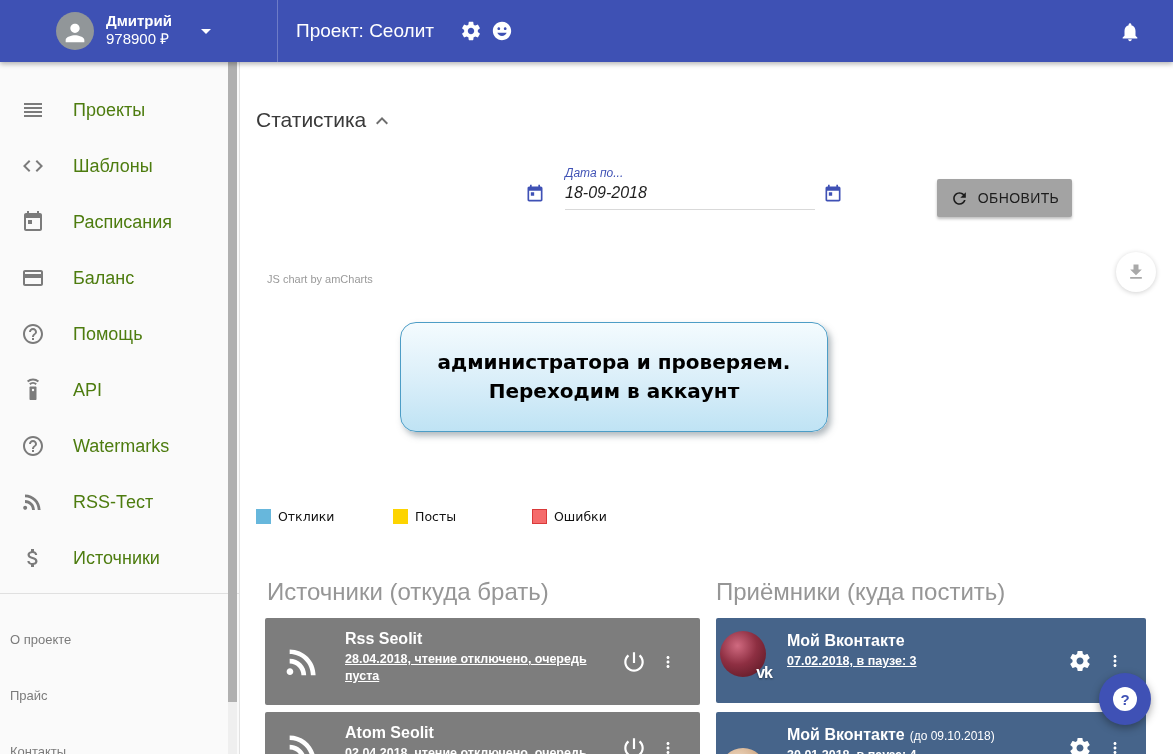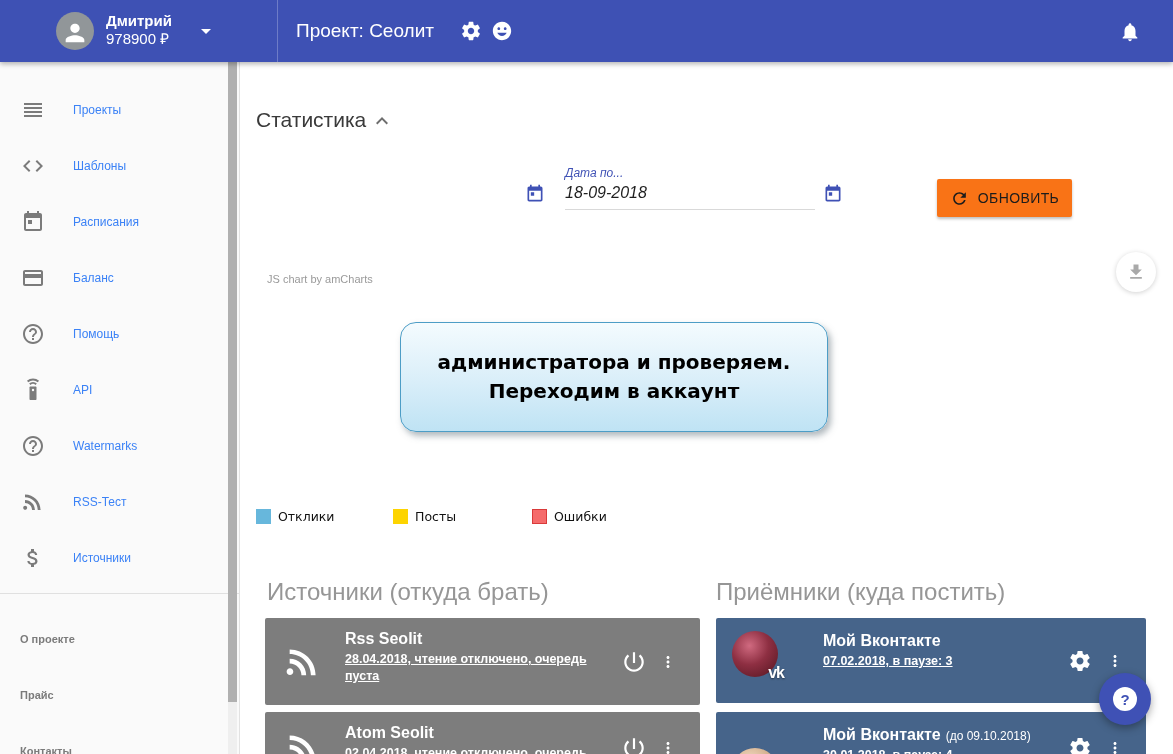--- a/index.html
+++ b/index.html
@@ -25,44 +25,44 @@
   .hd-face { left:491px; }
   .hd-bell { left:1119px; top:21px; }
 
   
   .sidebar { position:absolute; left:0; top:62px; width:240px; height:692px; background:#fafafa;
              border-right:1px solid #e2e2e2; z-index:10; }
   .nav-list { padding-top:20px; }
   .nav-item { height:56px; display:flex; align-items:center; padding-left:21px; cursor:pointer; }
   .nav-item svg { width:24px; height:24px; fill:#7b7b7b; flex:0 0 24px; }
   .nav-item svg .stroked { fill:none; stroke:#7b7b7b; stroke-width:2; }
-  .nav-label { margin-left:28px; font-size:12px; color:#3b82f6; }
+  .nav-label { margin-left:28px; font-size:18px; color:#4d7c0f; }
   .side-divider { height:1px; background:#e0e0e0; margin:7px 0 17px 0; }
-  .foot-link { height:56px; display:flex; align-items:center; padding-left:20px;
-               font-size:11px; color:#7b7b7b; cursor:pointer;font-weight:bold; }
+  .foot-link { height:56px; display:flex; align-items:center; padding-left:10px;
+               font-size:13px; color:#7b7b7b; cursor:pointer; }
   .side-scroll { position:absolute; right:2px; top:0; bottom:0; width:9px; background:#efefef; }
   .side-thumb { position:absolute; top:0; left:0; width:9px; height:640px; background:#b0b0b0; }
 
   
   .main { position:absolute; left:240px; top:62px; width:933px; height:692px; background:#fff; overflow:hidden; }
 
   .stats-header { position:absolute; left:16px; top:44px; display:flex; align-items:center; gap:4px; }
   .stats-title { font-size:21px; color:#3a3a3a; }
   .stats-chevron { width:24px; height:24px; fill:#6e6e6e; cursor:pointer; margin-top:3px; }
 
   .date-field { position:absolute; top:104px; height:44px; border-bottom:1px solid #d9d9d9; cursor:text; }
   .df-1 { left:30px; width:247px; }
   .df-2 { left:325px; width:250px;font-style:italic; }
   .df-label { font-size:12px; color:#3f51b5; }
   .df-value { font-size:16px; color:#1f1f1f; margin-top:4px; }
   .cal-icon { position:absolute; top:122px; width:20px; height:20px; fill:#3f51b5; cursor:pointer; }
   .cal-1 { left:285px; }
   .cal-2 { left:583px; }
 
-  .refresh-btn { position:absolute; left:697px; top:117px; width:135px; height:38px; background:#f97316;
+  .refresh-btn { position:absolute; left:697px; top:117px; width:135px; height:38px; background:#a3a3a3;
                  border:none; border-radius:2px; box-shadow:0 2px 3px rgba(0,0,0,0.25);
                  display:flex; align-items:center; justify-content:center; gap:9px; cursor:pointer; }
   .refresh-btn svg { width:19px; height:19px; fill:#1c1c1c; }
   .refresh-label { font-size:14px; color:#1c1c1c; letter-spacing:0.4px;
                    font-family:"Liberation Sans", sans-serif; }
 
   .am-watermark { position:absolute; left:27px; top:211px; font-size:11px; color:#9a9a9a;
                   font-family:Liberation Sans, sans-serif; cursor:pointer; }
 
   .dl-fab { position:absolute; left:876px; top:190px; width:40px; height:40px; border-radius:50%;
@@ -90,34 +90,34 @@
   .card { position:absolute; border-radius:2px; color:#fff; }
   .src-card { left:25px; width:435px; background:#7d7d7d; }
   .rcv-card { left:476px; width:430px; background:#46648a; }
   .card-r1 { top:556px; height:87px; }
   .card-r2 { top:650px; height:104px; }
   .rcv-card.card-r1 { height:85px; }
 
   .rss-big { position:absolute; left:18px; top:50%; transform:translateY(-50%); width:40px; height:40px; fill:#fff; }
   .card-r2 .rss-big, .card-r2 .rcv-avatar { top:36px; }
   .card-text { position:absolute; left:80px; top:11px; width:272px; }
-  .rcv-text { left:71px; top:13px; width:266px;margin-left:36px; }
+  .rcv-text { left:71px; top:13px; width:266px; }
   .card-title-row { display:flex; align-items:baseline; gap:5px; }
   .card-title { font-size:16px; font-weight:bold; line-height:20px; white-space:nowrap; }
   .card-suffix { font-size:12px; font-weight:normal; }
   .card-sub { font-size:12.5px; font-weight:bold; line-height:17px; margin-top:2px;
               text-decoration:underline; color:#fff; cursor:pointer; display:inline-block; }
   .card-ctl { position:absolute; top:50%; transform:translateY(-50%); fill:#fff; cursor:pointer; }
   .card-r2 .card-ctl { top:36px; }
   .ctl-pwr { left:356px; width:26px; height:26px; }
   .ctl-gear { left:352px; width:24px; height:24px; }
   .ctl-dots { left:394px; width:18px; height:18px; }
   .rcv-card .ctl-dots { left:390px; }
 
-  .rcv-avatar { position:absolute; left:16px; top:13px; width:46px; height:46px; border-radius:50%; transform:none; }
+  .rcv-avatar { position:absolute; left:4px; top:13px; width:46px; height:46px; border-radius:50%; transform:none; }
   .av-1 { background:radial-gradient(circle at 38% 32%, #d06a80 0%, #8e2f42 45%, #51141f 100%); }
   .av-2 { background:radial-gradient(circle at 40% 30%, #f2dcc4 0%, #cfa884 55%, #9c7a5a 100%); }
   .vk-badge { position:absolute; right:-6px; bottom:-5px; color:#fff; font-weight:bold; font-size:16px;
               letter-spacing:-1px; text-shadow:0 1px 2px rgba(0,0,0,0.45); }
 
   .help-fab { position:absolute; left:859px; top:611px; width:52px; height:52px; border-radius:50%;
               background:#3f51b5; box-shadow:0 3px 8px rgba(0,0,0,0.35); display:flex; align-items:center;
               justify-content:center; cursor:pointer; z-index:20; }
   .help-inner { width:24px; height:24px; border-radius:50%; background:#fff; display:flex;
                 align-items:center; justify-content:center; font-size:15px; font-weight:bold; color:#3f51b5; }

